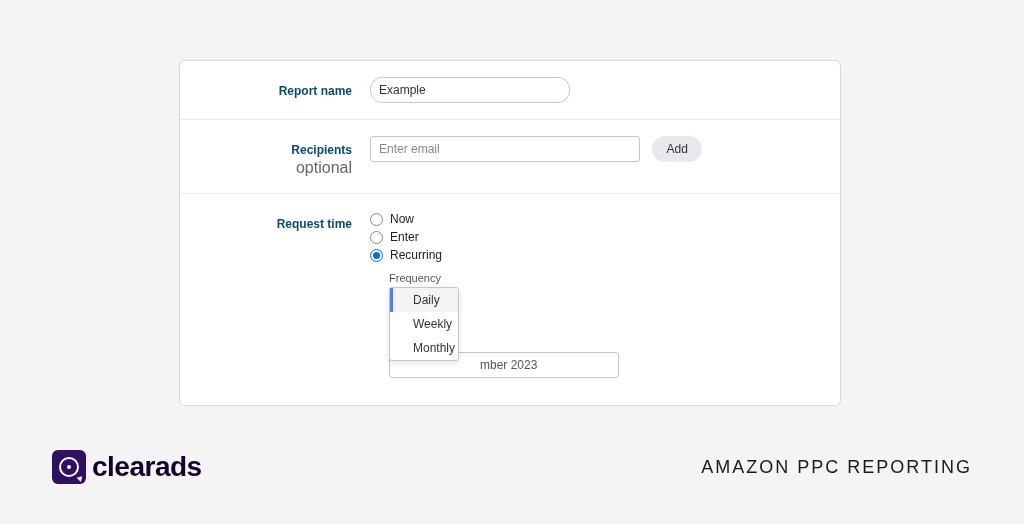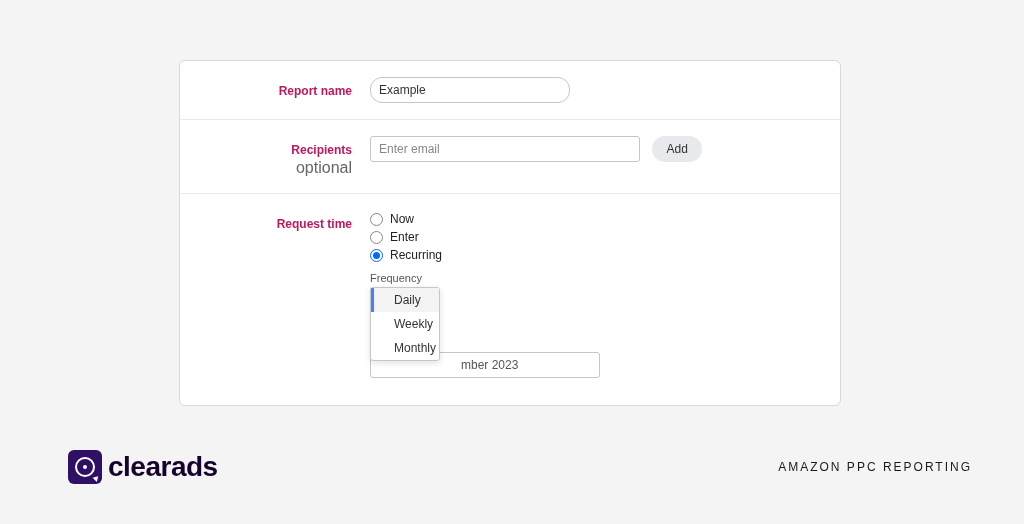--- a/index.html
+++ b/index.html
@@ -37,21 +37,21 @@
     .form-row.last { border-bottom: none; }
     .label-col {
       width: 110px;
       text-align: right;
       padding-right: 18px;
       padding-top: 4px;
     }
     .label-main {
       font-size: 12px;
       font-weight: 700;
-      color: #be185d;
+      color: #0c4a6e;
       margin-top: 12px;
     }
     .label-sub {
       display: block;
       font-size: 16px;
       font-weight: 400;
       color: #666;
       margin-top: 1px;
     }
     .field-col { flex: 1; position: relative; }
@@ -103,20 +103,21 @@
     }
     .radio-dot {
       width: 7px;
       height: 7px;
       border-radius: 50%;
       background: #016bff;
     }
     .frequency-area {
       margin-top: 10px;
       position: relative;
+      margin-left: 19px;
     }
     .freq-label {
       font-size: 11px;
       color: #555;
       margin-bottom: 3px;
       display: block;
     }
     .dropdown {
       position: relative;
       width: 70px;
@@ -148,21 +149,21 @@
       border-radius: 3px;
       background: #fff;
       padding: 0 8px;
       font-size: 12px;
       color: #555;
       line-height: 24px;
       z-index: 1;
     }
     .footer {
       position: absolute;
-      left: 16px;
+      left: 0;
       right: 0;
       bottom: 40px;
       display: flex;
       align-items: center;
       justify-content: space-between;
       padding: 0 52px;
     }
     .logo {
       display: flex;
       align-items: center;
@@ -203,21 +204,21 @@
       border-bottom: 3px solid transparent;
       transform: rotate(-45deg);
     }
     .logo-text {
       font-size: 28px;
       font-weight: 800;
       color: #15032e;
       letter-spacing: -0.5px;
     }
     .tagline {
-      font-size: 12px;
+      font-size: 18px;
       font-weight: 500;
       letter-spacing: 2px;
       color: #1a1a1a;
     }
   </style>
 </head>
 <body>
 
 <div class="panel">
 

